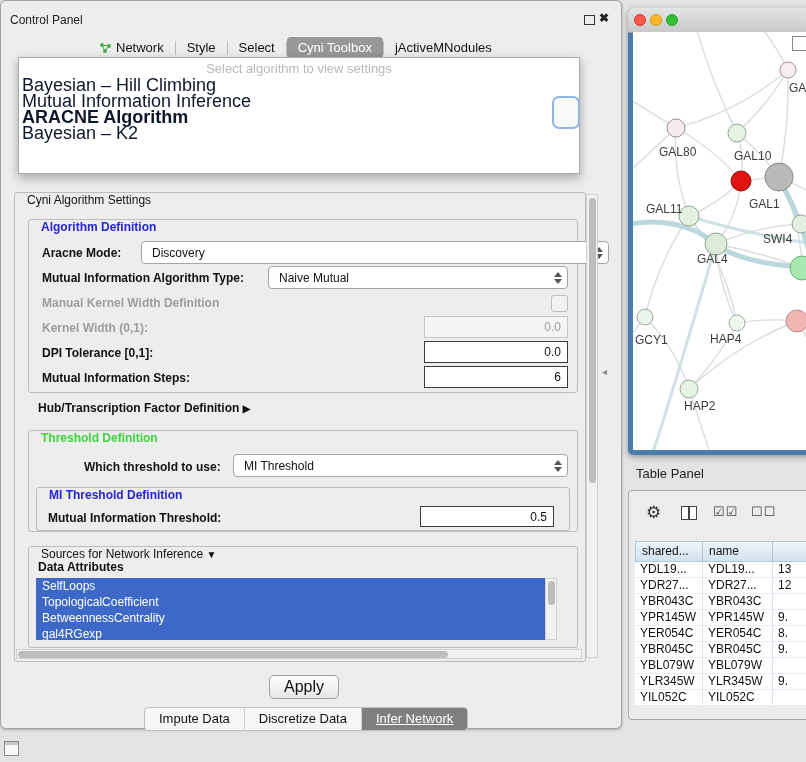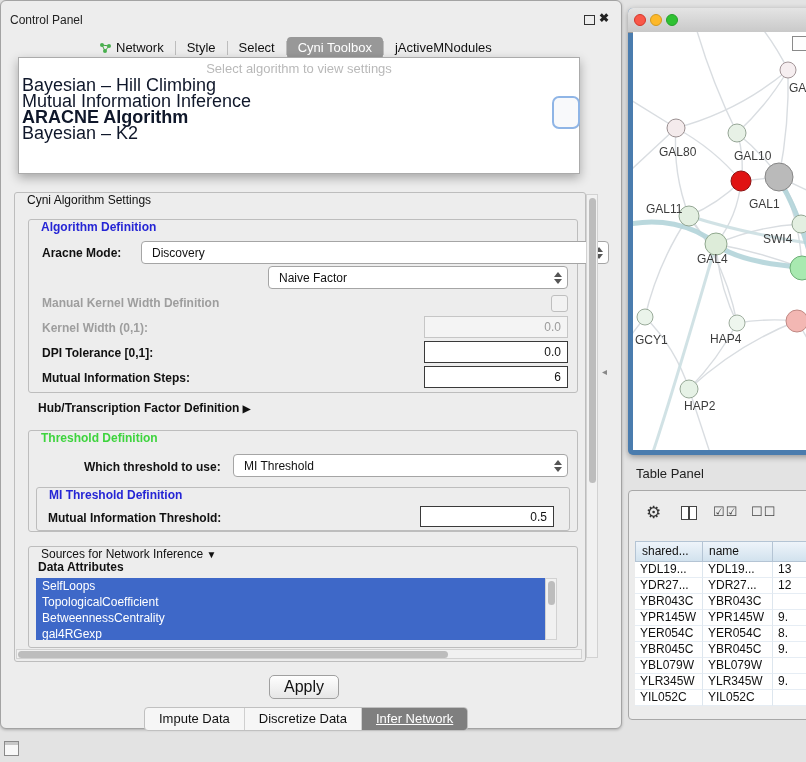--- a/index.html
+++ b/index.html
@@ -150,22 +150,23 @@
     <span class="fs-legend blue">Algorithm Definition</span>
   </div>
   <div class="lbl" style="left:42px;top:246px;">Aracne Mode:</div>
   <div class="combo" style="left:100px;top:241px;width:468px;height:23px;margin-left:41px;">
     <span>Discovery</span>
     <span class="stepper">
         <i class="up"></i>
         <i class="dn"></i>
       </span>
   </div>
+  <div class="lbl" style="left:42px;top:271px;">Mutual Information Algorithm Type:</div>
   <div class="combo" style="left:268px;top:266px;width:300px;height:23px;">
-    <span>Naive Factor</span>
+    <span>Naive Mutual</span>
     <span class="stepper">
         <i class="up"></i>
         <i class="dn"></i>
       </span>
   </div>
   <div class="lbl disabled" style="left:42px;top:296px;">Manual Kernel Width Definition</div>
   <div class="checkbox" style="left:551px;top:295px;"></div>
   <div class="lbl disabled" style="left:42px;top:321px;">Kernel Width (0,1):</div>
   <div class="field disabled" style="left:424px;top:316px;width:144px;height:22px;">
     <span>0.0</span>

